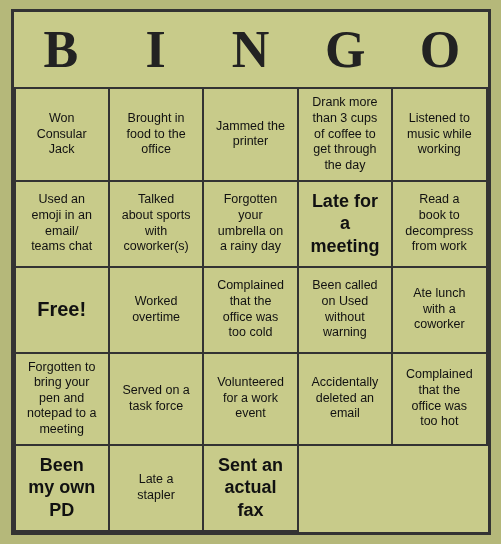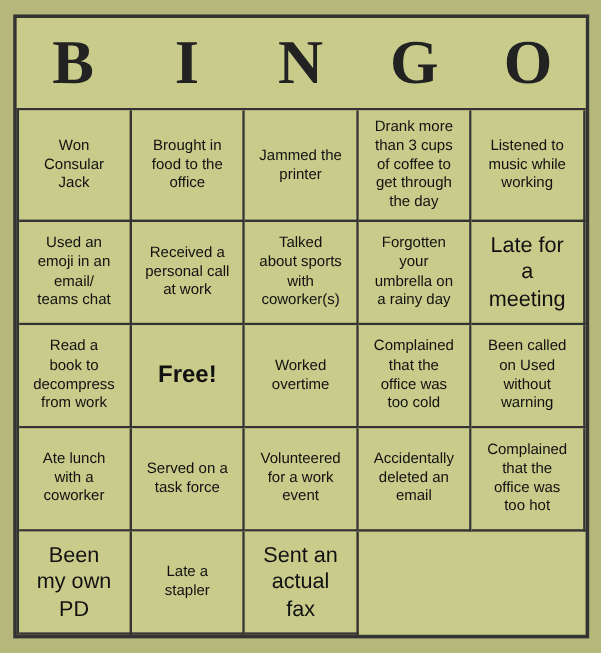--- a/index.html
+++ b/index.html
@@ -49,51 +49,51 @@
       line-height: 1.25;
       color: #111;
       background: #c8cb8a;
     }
     .bingo-cell.free {
       font-size: 20px;
       font-weight: bold;
     }
     .bingo-cell.large-text {
       font-size: 18px;
-      font-weight: normal;
+      font-weight: bold;
     }
   </style>
 </head>
 <body>
 
 <div class="bingo-card">
   <div class="bingo-header">
   <div class="bingo-letter">B</div>
       <div class="bingo-letter">I</div>
       <div class="bingo-letter">N</div>
       <div class="bingo-letter">G</div>
       <div class="bingo-letter">O</div>
     </div>
   <div class="bingo-grid">
   <div class="bingo-cell">Won Consular Jack</div>
       <div class="bingo-cell">Brought in food to the office</div>
       <div class="bingo-cell">Jammed the printer</div>
       <div class="bingo-cell">Drank more than 3 cups of coffee to get through the day</div>
       <div class="bingo-cell">Listened to music while working</div>
       <div class="bingo-cell">Used an emoji in an email/ teams chat</div>
-      <div class="bingo-cell">Received a personal call at work</div>
       <div class="bingo-cell">Talked about sports with coworker(s)</div>
       <div class="bingo-cell">Forgotten your umbrella on a rainy day</div>
       <div class="bingo-cell large-text">Late for a meeting</div>
       <div class="bingo-cell">Read a book to decompress from work</div>
       <div class="bingo-cell free">Free!</div>
       <div class="bingo-cell">Worked overtime</div>
       <div class="bingo-cell">Complained that the office was too cold</div>
       <div class="bingo-cell">Been called on Used without warning</div>
       <div class="bingo-cell">Ate lunch with a coworker</div>
+      <div class="bingo-cell">Forgotten to bring your pen and notepad to a meeting</div>
       <div class="bingo-cell">Served on a task force</div>
       <div class="bingo-cell">Volunteered for a work event</div>
       <div class="bingo-cell">Accidentally deleted an email</div>
       <div class="bingo-cell">Complained that the office was too hot</div>
       <div class="bingo-cell large-text">Been my own PD</div>
       <div class="bingo-cell">Late a stapler</div>
       <div class="bingo-cell large-text">Sent an actual fax</div>
     </div>
 </div>
 

